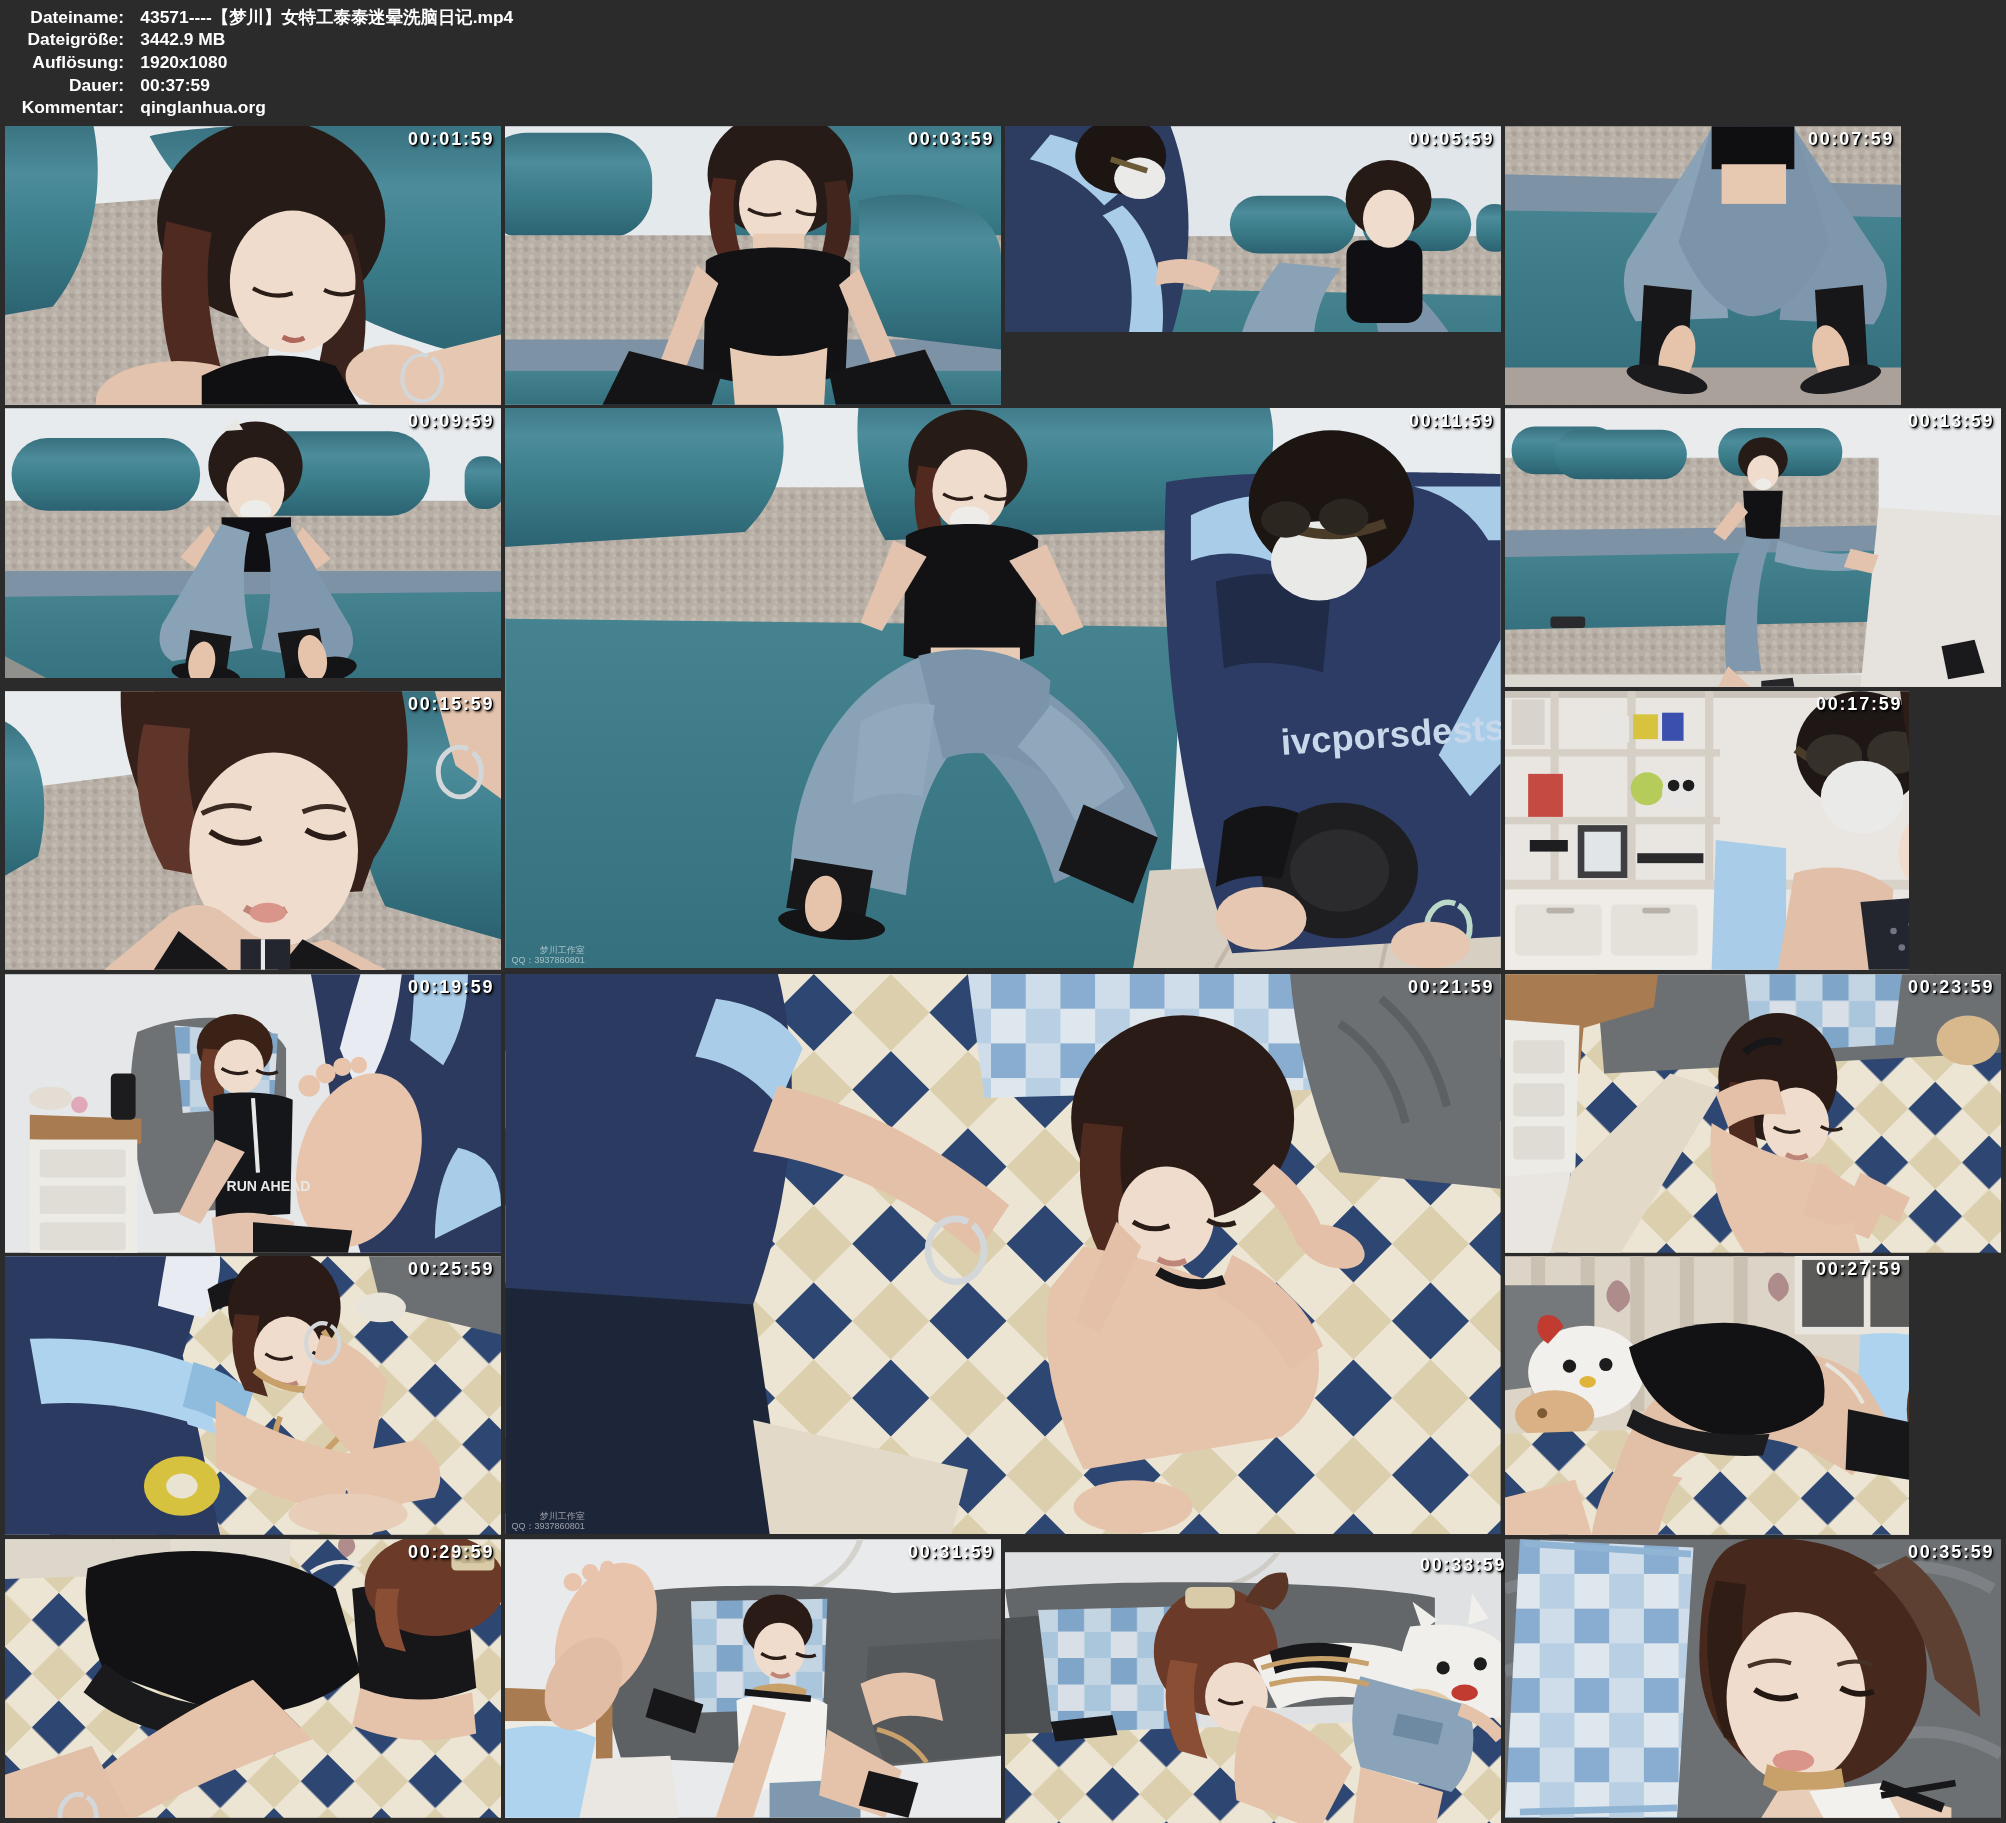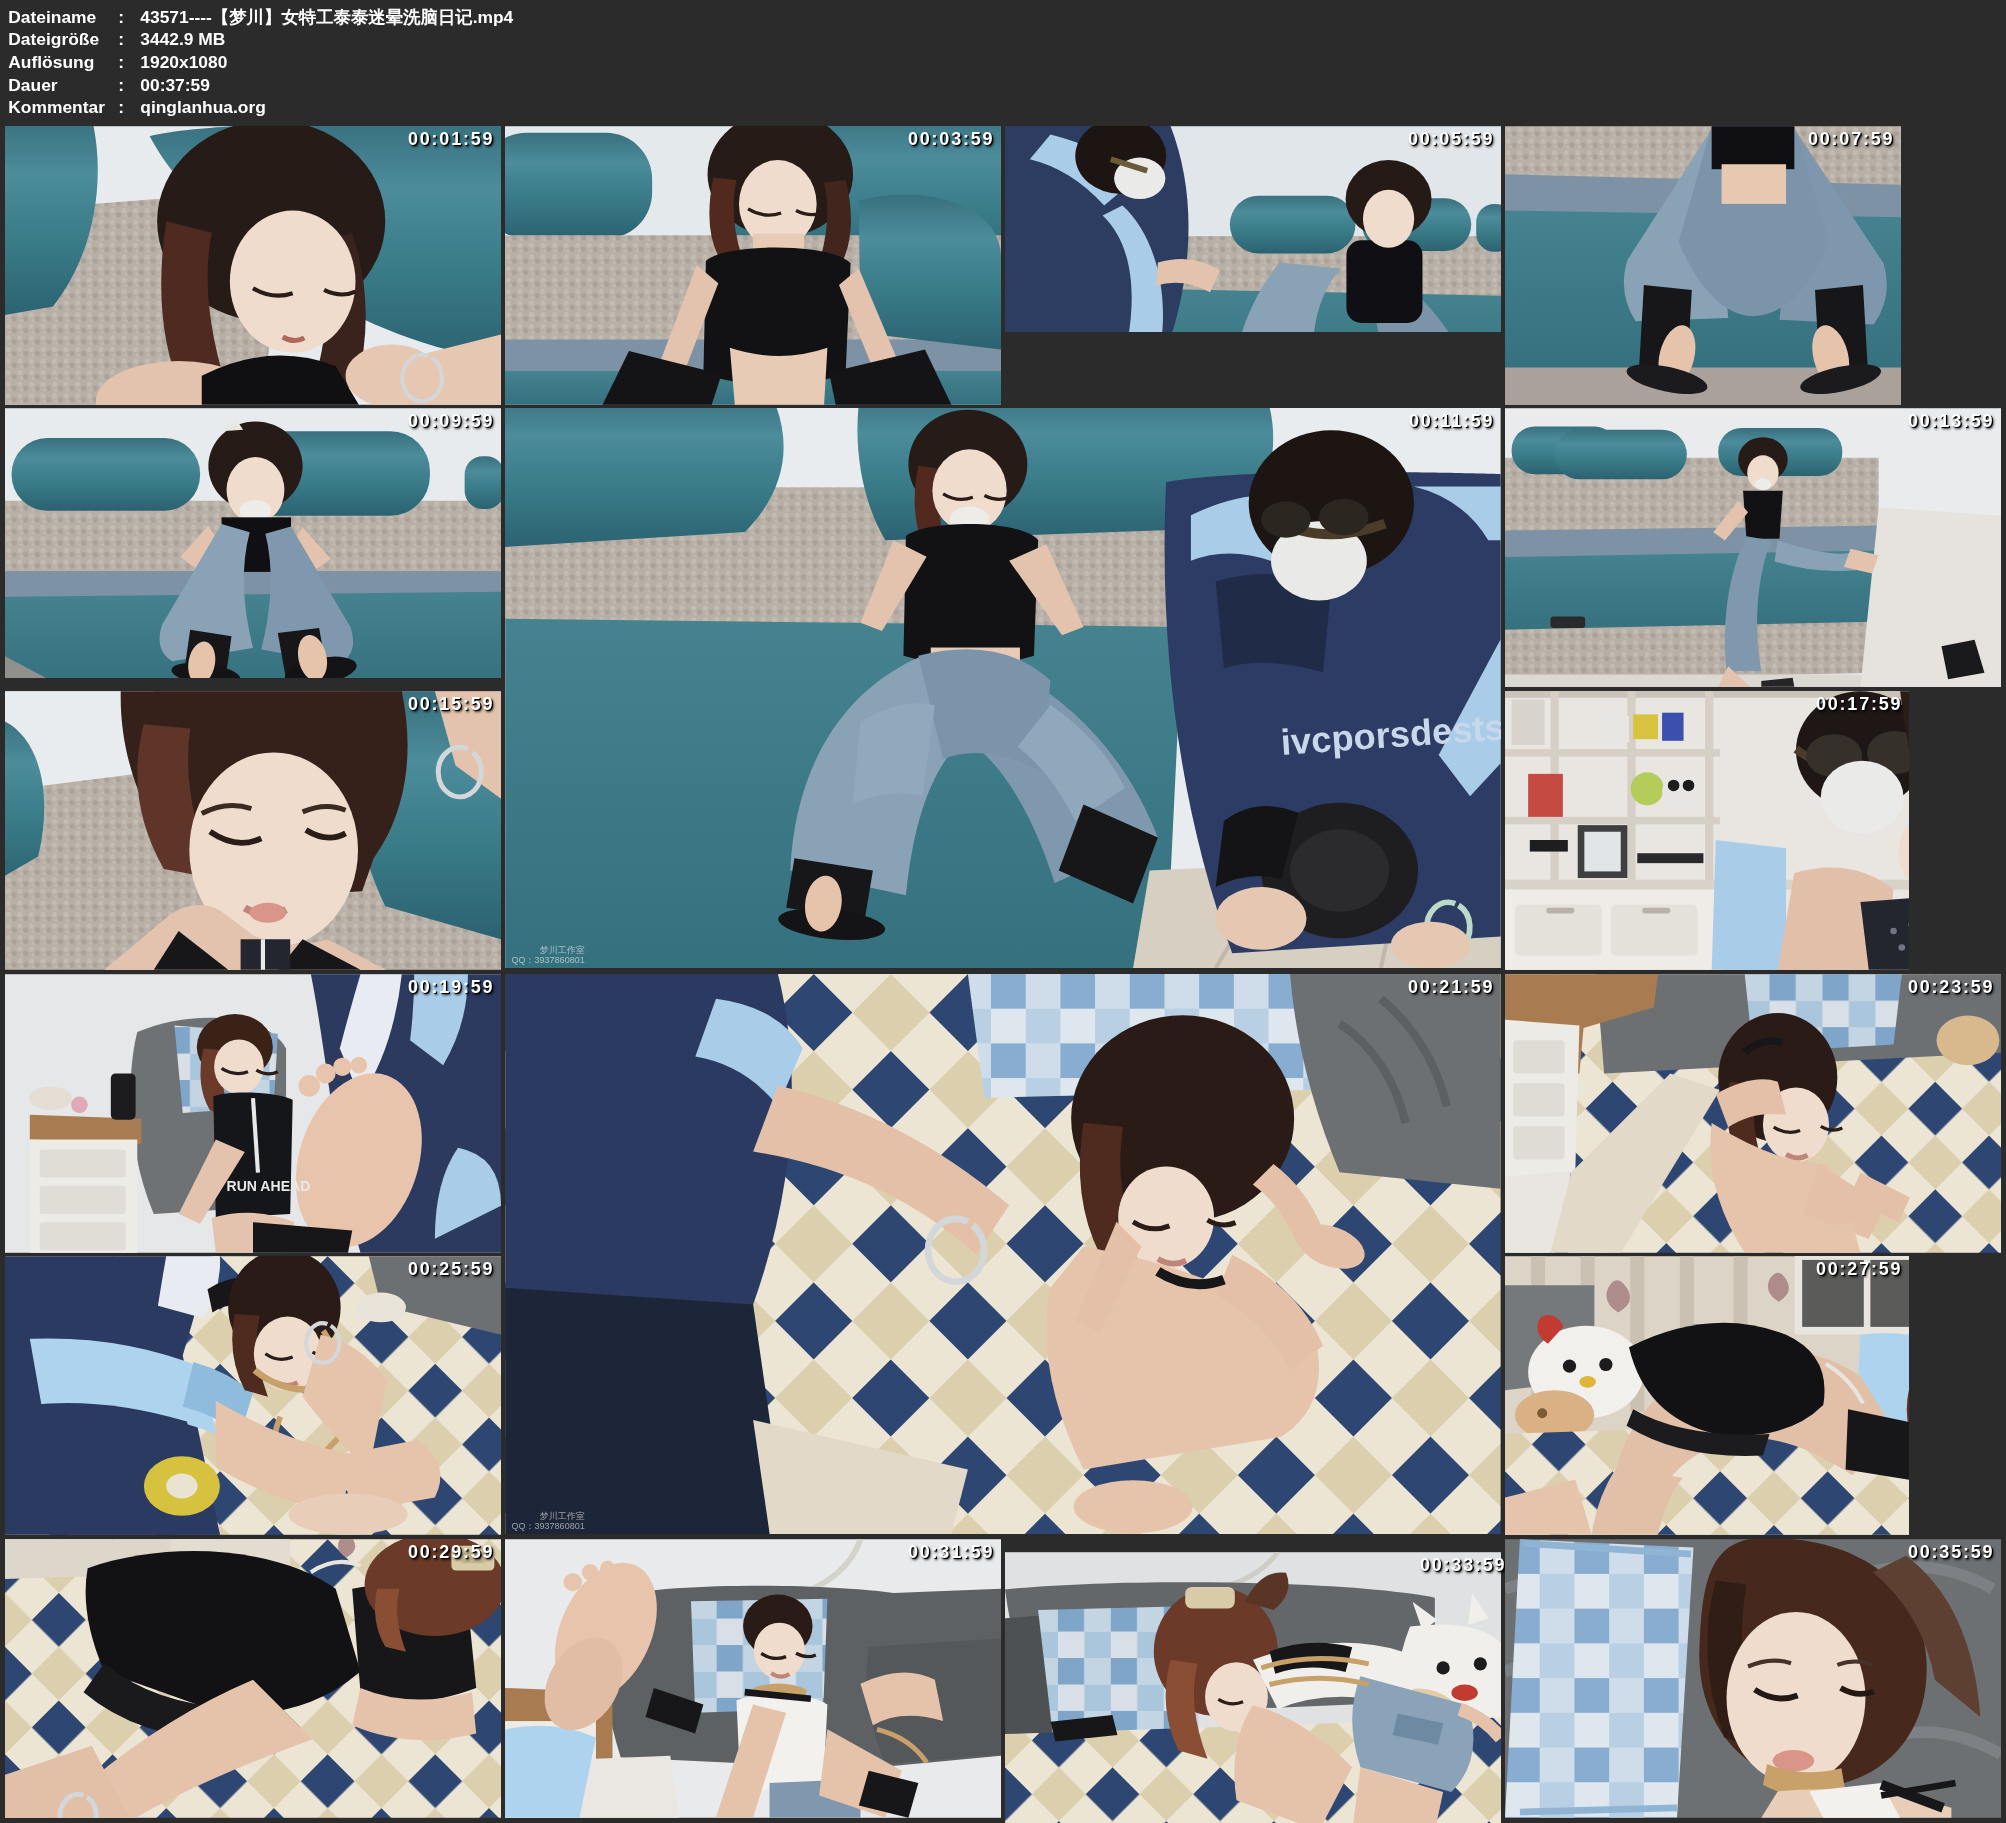--- a/index.html
+++ b/index.html
@@ -1,18 +1,18 @@
 <!DOCTYPE html>
 <html style="font-size:13.2px"><head>
 <meta charset="utf-8">
 <style>
 html,body{margin:0;padding:0;background:#2b2b2b;}
 body{width:2006px;height:1823px;position:relative;overflow:hidden;font-family:"Liberation Sans",sans-serif;}
 .hdr{position:absolute;left:8.3px;top:5.8px;color:#fff;font-weight:bold;font-size:17.4px;line-height:22.6px;}
-.hdr .L{display:inline-block;width:110px;}
+.hdr .L{display:inline-block;width:110px;text-align:right;}
 .hdr .C{display:inline-block;width:22px;}
 .t{position:absolute;overflow:hidden;}
 .tc{position:absolute;top:3.3px;right:6.6px;color:#fff;font-weight:bold;font-size:18px;letter-spacing:1.8px;text-shadow:1.2px 1.2px 0 #000,1.7px 1.7px 2.5px rgba(0,0,0,.85);text-align:center;}
 .wm{position:absolute;left:6.6px;bottom:3.3px;color:rgba(255,255,255,.55);font-size:9px;line-height:10px;text-align:right;}
 svg{display:block;}
 </style>
 </head>
 <body>
 <div class="hdr">
 <div><span class="L">Dateiname</span><span class="C">:</span>43571----【梦川】女特工泰泰迷晕洗脑日记.mp4</div>

